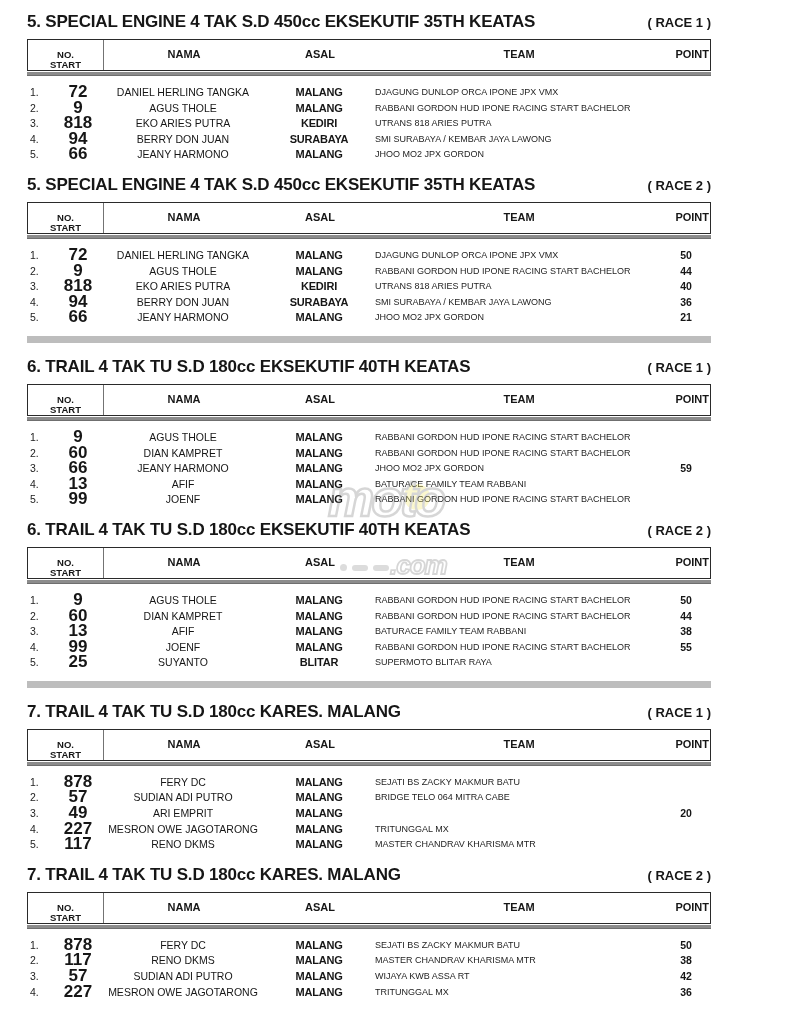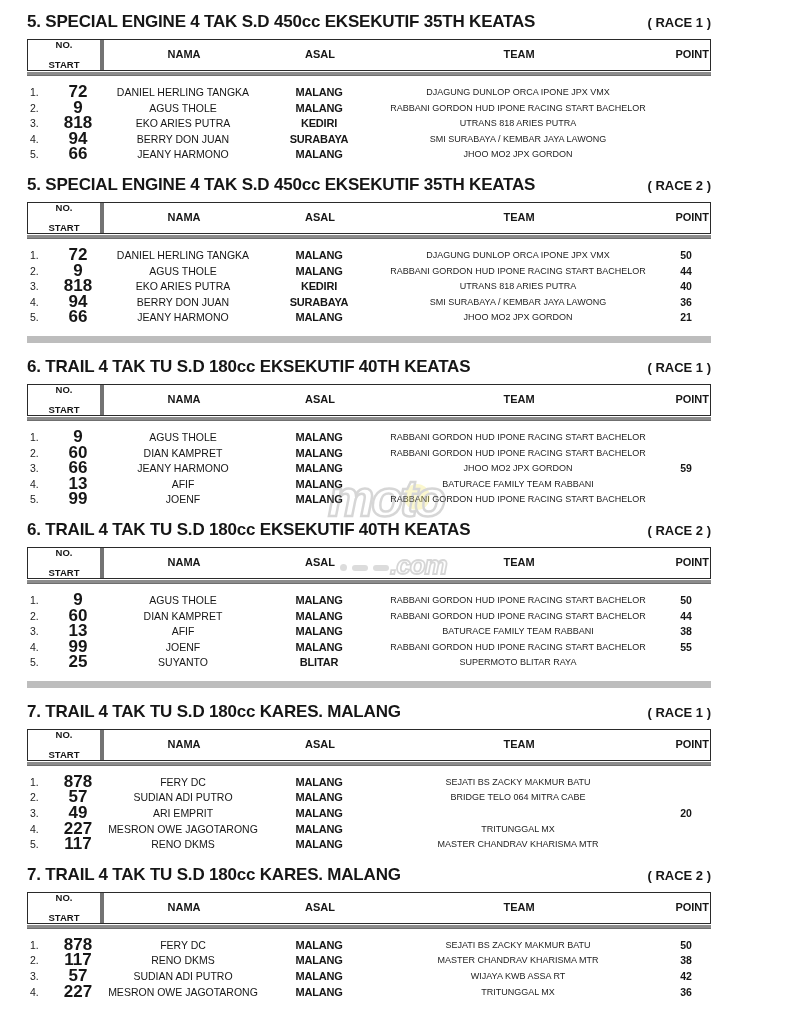--- a/index.html
+++ b/index.html
@@ -10,32 +10,32 @@
   .page{padding:12px 0 0 27px;position:relative;z-index:1;}
   .section{width:684px;margin-bottom:15px;}
   .title-row{display:flex;justify-content:space-between;align-items:baseline;margin-bottom:7px;}
   .section-title{font-size:17px;font-weight:700;letter-spacing:-0.2px;white-space:nowrap;}
   .race-label{font-size:13px;font-weight:700;white-space:nowrap;}
   .tbl-header{
     display:grid;grid-template-columns:76px 160px 112px 286px 48px;
     border:1px solid #2a2a2a;height:30px;align-items:center;background:#fff;
   }
   .th{font-size:11px;font-weight:700;text-align:center;line-height:1.05;}
-  .th-nostart{border-right:4px solid #737373;height:100%;display:flex;flex-direction:column;
-    justify-content:space-between;font-size:9.5px;}
+  .th-nostart{border-right:1px solid #737373;height:100%;display:flex;flex-direction:column;
+    justify-content:flex-end;font-size:9.5px;}
   .th-point{text-align:right;padding-right:1px;}
   .tbl-underline{height:3px;background:#8c8c8c;border-bottom:1px solid #6f6f6f;margin-top:1px;margin-bottom:6px;}
   .rows{}
   .row{display:grid;grid-template-columns:26px 50px 160px 112px 286px 50px;
     align-items:center;height:15.6px;}
   .c-rank{font-size:10.5px;text-align:left;padding-left:3px;color:#222;}
   .c-start{font-size:17px;font-weight:700;text-align:center;}
   .c-nama{font-size:10.5px;text-align:center;white-space:nowrap;}
   .c-asal{font-size:11px;font-weight:700;text-align:center;letter-spacing:-0.2px;}
-  .c-team{font-size:9px;text-align:center;white-space:nowrap;color:#1d1d1d;}
+  .c-team{font-size:9px;white-space:nowrap;color:#1d1d1d;}
   .c-point{font-size:10.5px;font-weight:700;text-align:center;}
   .sep{width:684px;height:7px;background:#bdbdbd;margin:-2px 0 14px 0;}
   
   #watermark{position:absolute;left:312px;top:468px;width:190px;height:130px;z-index:6;
     pointer-events:none;opacity:0.34;}
   .wm-txt{font-weight:800;font-style:italic;color:transparent;
     -webkit-text-stroke:2.5px #8a8a8a;letter-spacing:-3px;line-height:0.72;position:absolute;}
   .wm-moto{font-size:52px;left:16px;top:12px;}
   .wm-balap{font-size:52px;left:6px;top:48px;}
   .wm-com{font-size:26px;-webkit-text-stroke:1.8px #8a8a8a;left:78px;top:88px;letter-spacing:-1px;}

